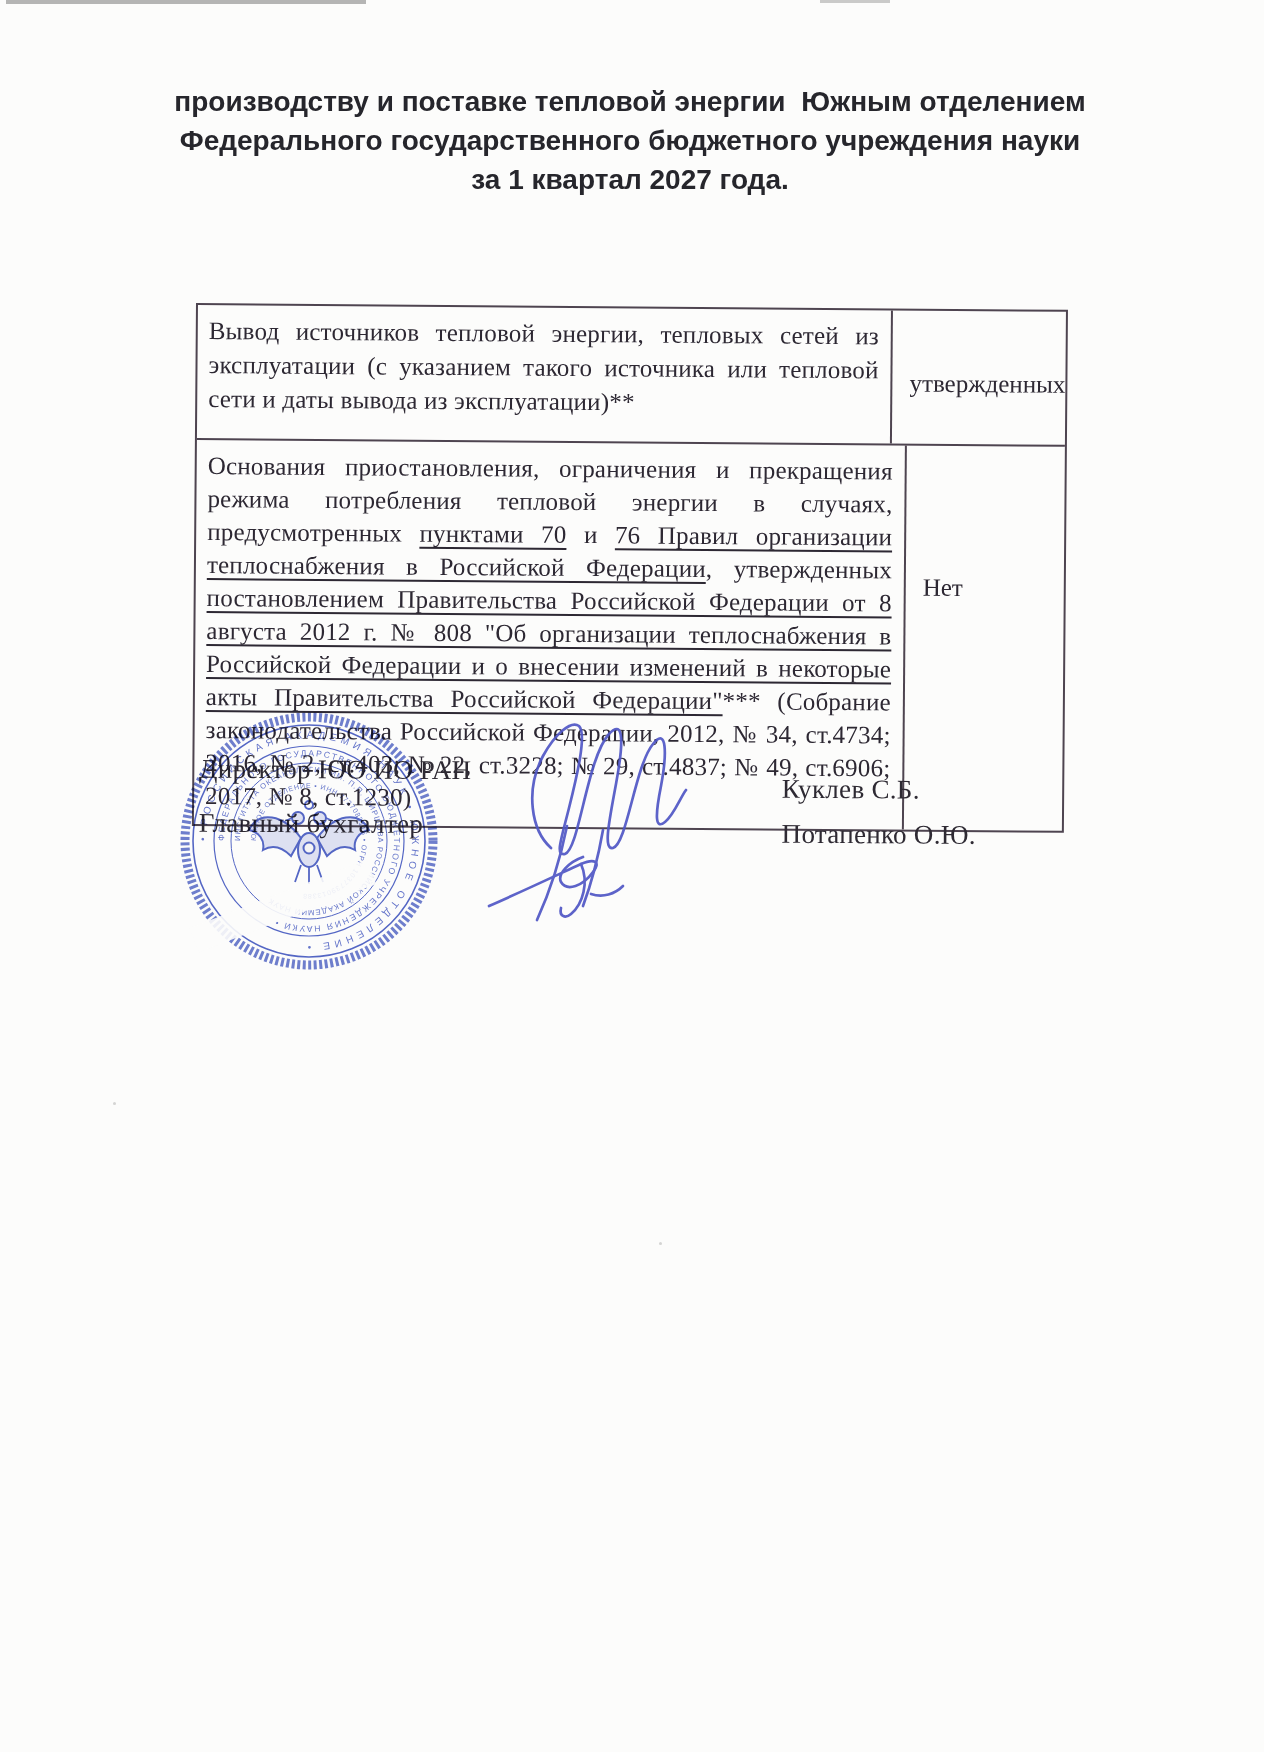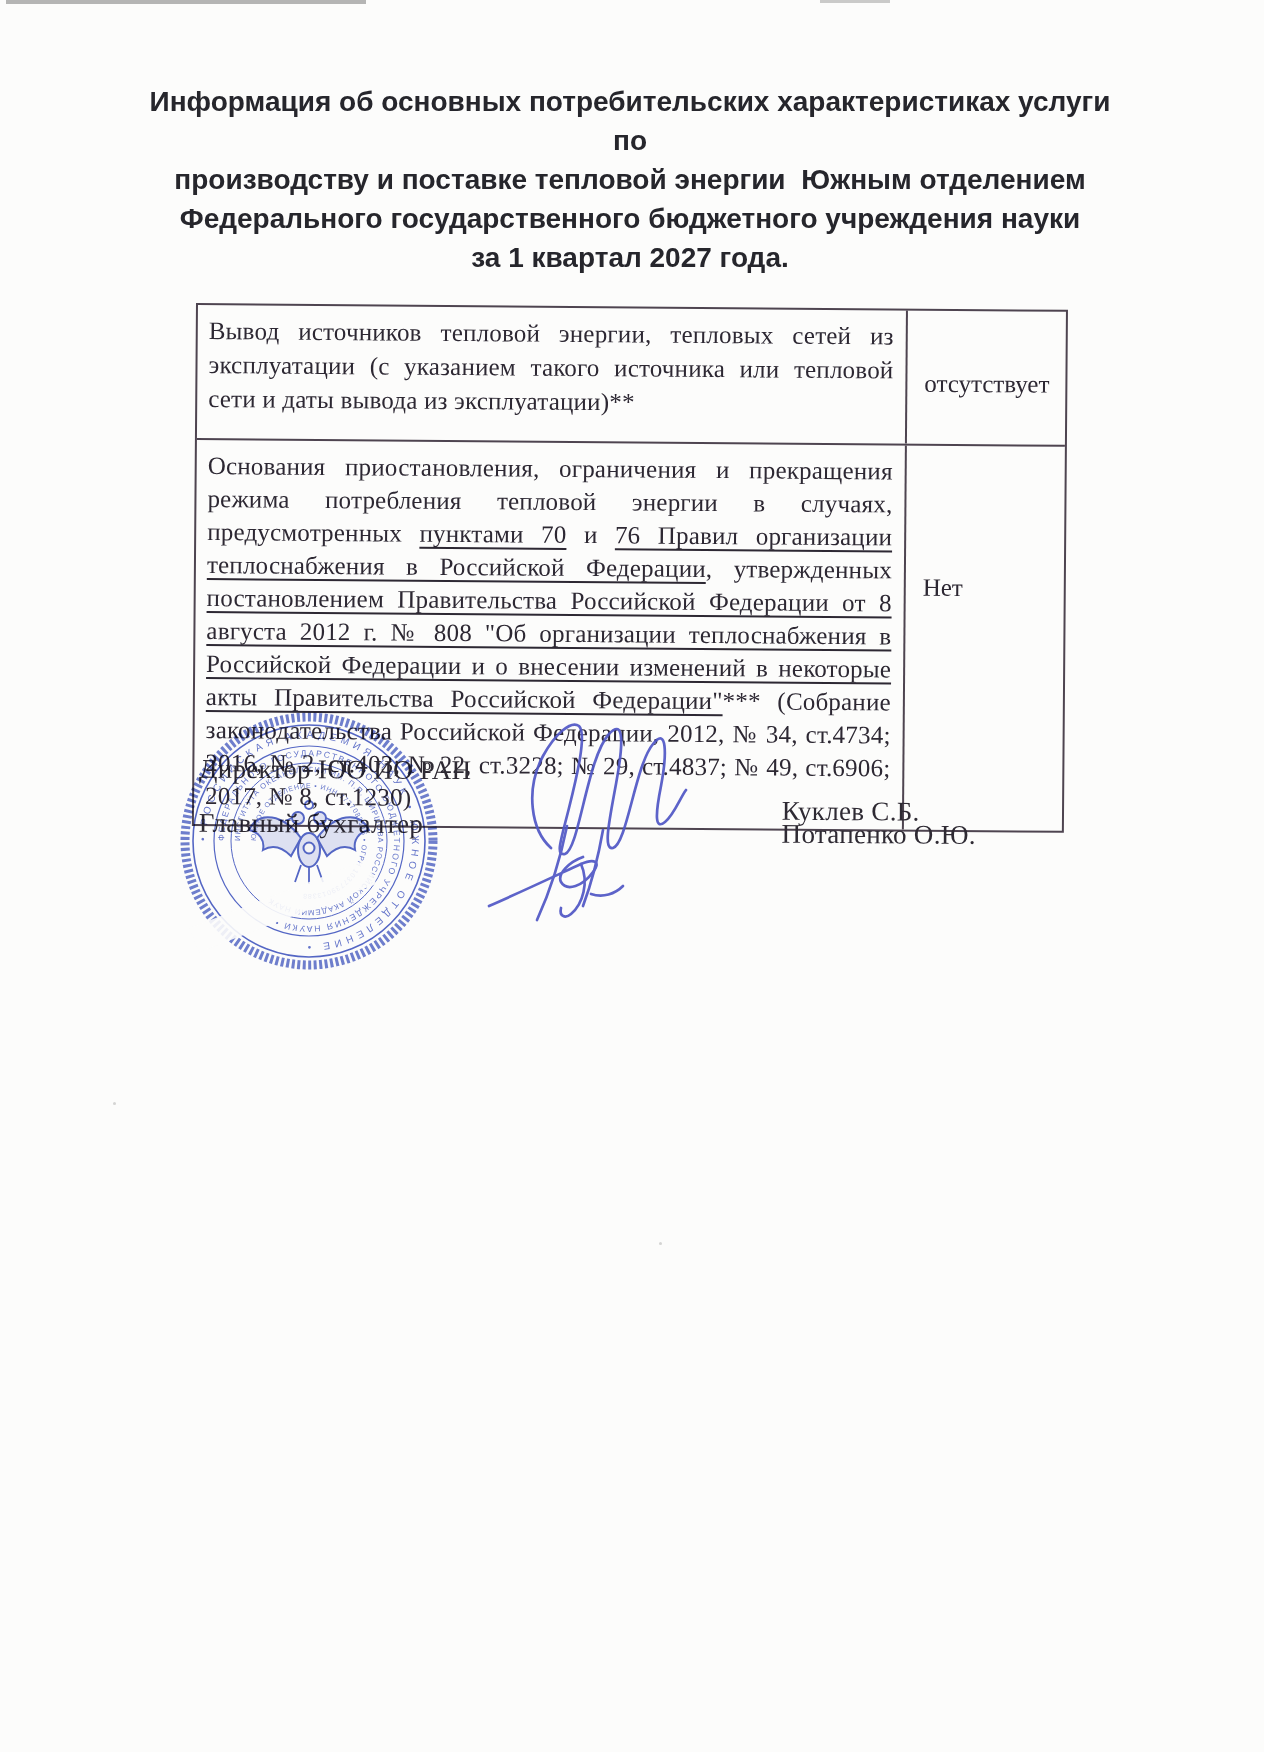--- a/index.html
+++ b/index.html
@@ -40,52 +40,51 @@
   }
   .t-row.first .cell-r{align-items:center;padding-top:12px;}
   .t-row.second .cell-r{align-items:flex-start;padding-top:128px;}
   .u{text-decoration:underline;text-decoration-thickness:1.5px;text-underline-offset:5px;}
 
   
   .sig-block{position:absolute;left:0;top:0;width:100%;transform:rotate(.3deg);}
   .sig-role,.sig-name{position:absolute;font-size:27px;color:#2e2a33;letter-spacing:.3px;}
   .role-1{left:203px;top:756px;}
   .role-2{left:203px;top:810px;}
-  .name-1{left:786px;top:795px;}
+  .name-1{left:786px;top:773px;}
   .name-2{left:786px;top:818px;}
 
   .stamp{position:absolute;left:178px;top:710px;opacity:.88;mix-blend-mode:multiply;}
   .stamp-glare{
     position:absolute;left:188px;top:893px;width:190px;height:26px;
     background:rgba(252,252,251,.9);transform:rotate(-21deg);
   }
   .signatures{position:absolute;left:455px;top:698px;}
 </style>
 </head>
 <body>
 
 <div class="page">
 
   <div class="scan-edge" style="left:6px;top:0;width:360px;height:4px;"></div>
   <div class="scan-edge" style="left:820px;top:0;width:70px;height:3px;opacity:.35;"></div>
   <div class="speck" style="left:659px;top:1242px;"></div>
   <div class="speck" style="left:113px;top:1102px;"></div>
 
   <div class="title">
-    <div>Информация об основных потребительских характеристиках услуги по</div>
     <div>производству и поставке тепловой энергии  Южным отделением</div>
     <div>Федерального государственного бюджетного учреждения науки</div>
     <div>за 1 квартал 2027 года.</div>
   </div>
 
   <div class="doc-table">
     <div class="t-row first">
       <div class="cell-l">Вывод источников тепловой энергии, тепловых сетей из эксплуатации (с указанием такого источника или тепловой сети и даты вывода из эксплуатации)**</div>
       <div class="cell-r">
-        <span>отсутствует</span>
+        <span>утвержденных</span>
       </div>
     </div>
     <div class="t-row second">
       <div class="cell-l">
         <span>Основания приостановления, ограничения и прекращения режима потребления тепловой энергии в случаях, предусмотренных </span><span class="u">пунктами 70</span><span> и </span><span class="u">76 Правил организации теплоснабжения в Российской Федерации</span><span>, утвержденных </span><span class="u">постановлением Правительства Российской Федерации от 8 августа 2012 г. № 808 "Об организации теплоснабжения в Российской Федерации и о внесении изменений в некоторые акты Правительства Российской Федерации"</span><span>*** (Собрание законодательства Российской Федерации, 2012, № 34, ст.4734; 2016, № 2, ст.403; № 22, ст.3228; № 29, ст.4837; № 49, ст.6906; 2017, № 8, ст.1230)</span>
       </div>
       <div class="cell-r">
         <span>Нет</span>
       </div>
     </div>

